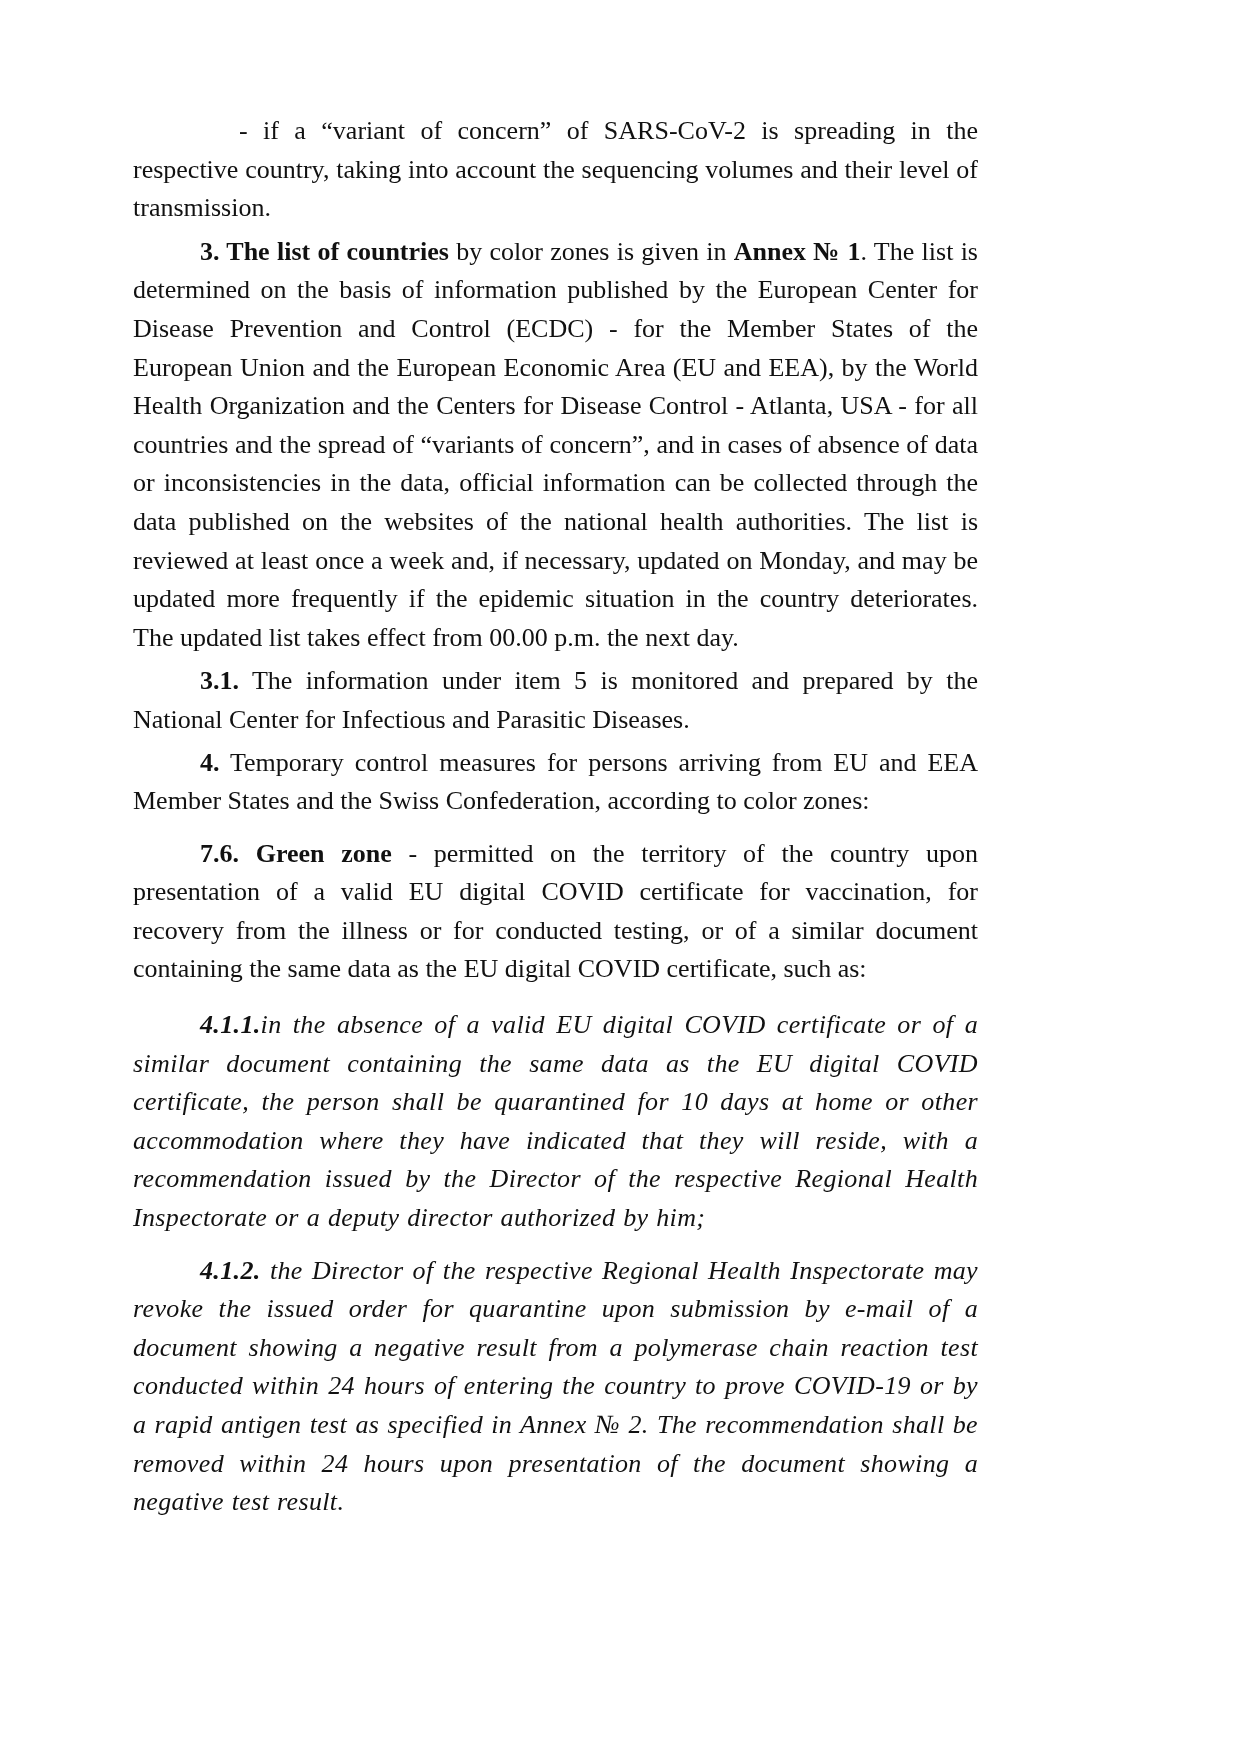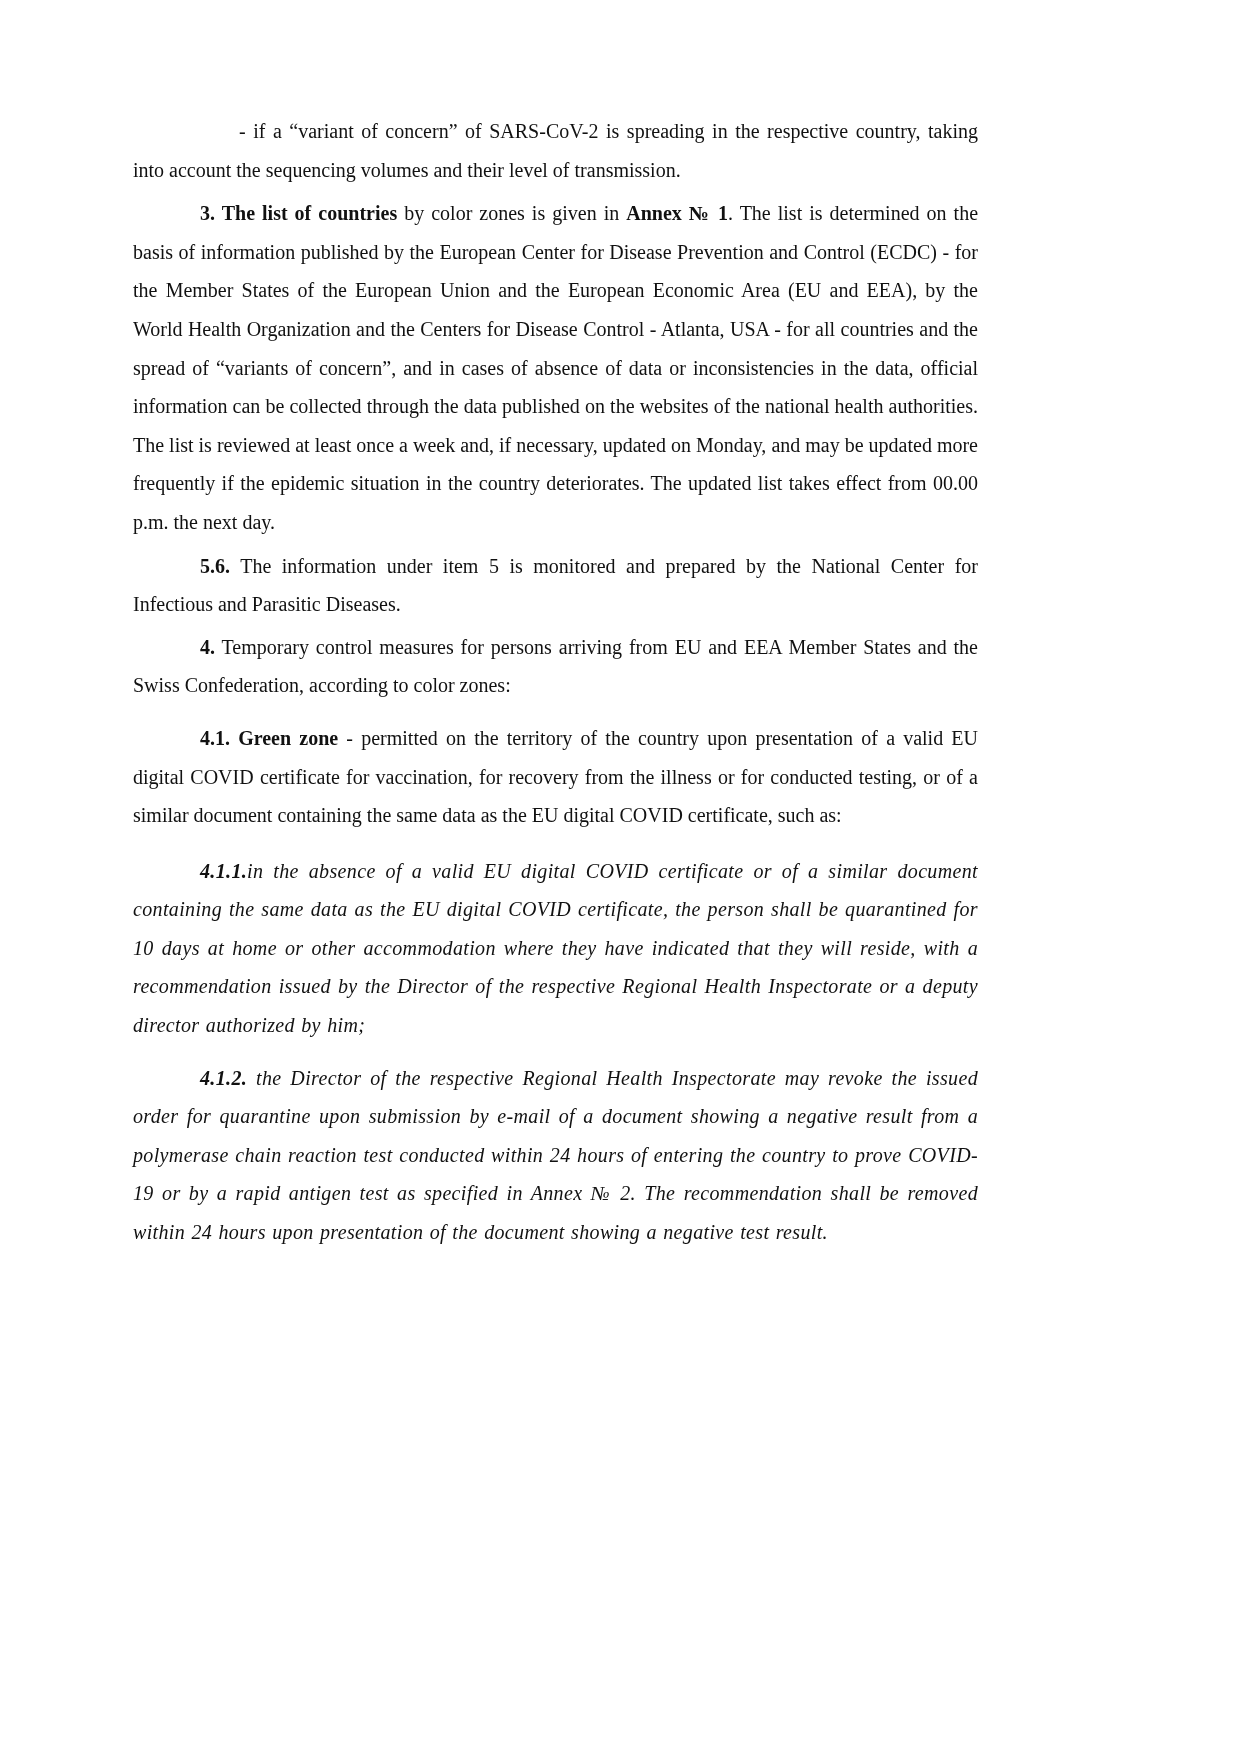--- a/index.html
+++ b/index.html
@@ -16,21 +16,21 @@
       color: #111111;
     }
     .page {
       position: absolute;
       left: 133px;
       top: 112px;
       width: 845px;
     }
     p {
       margin: 0;
-      font-size: 20px;
+      font-size: 26px;
       line-height: 38.6px;
       text-align: justify;
       text-indent: 67px;
     }
     p.first {
       text-indent: 106px;
     }
     .b { font-weight: bold; }
     .gap-s { margin-top: 5px; }
     .gap-m { margin-top: 4px; }
@@ -45,29 +45,29 @@
 
   <p class="first">
     <span>- if a “variant of concern” of SARS-CoV-2 is spreading in the respective country, taking into account the sequencing volumes and their level of transmission.</span>
   </p>
 
   <p class="gap-s">
     <span class="b">3. </span><span class="b">The list of countries</span><span> by color zones is given in </span><span class="b">Annex № 1</span><span>. The list is determined on the basis of information published by the European Center for Disease Prevention and Control (ECDC) - for the Member States of the European Union and the European Economic Area (EU and EEA), by the World Health Organization and the Centers for Disease Control - Atlanta, USA - for all countries and the spread of “variants of concern”, and in cases of absence of data or inconsistencies in the data, official information can be collected through the data published on the websites of the national health authorities. The list is reviewed at least once a week and, if necessary, updated on Monday, and may be updated more frequently if the epidemic situation in the country deteriorates. The updated list takes effect from 00.00 p.m. the next day.</span>
   </p>
 
   <p class="gap-s">
-    <span class="b">5.6.</span><span> The information under item 5 is monitored and prepared by the National Center for Infectious and Parasitic Diseases.</span>
+    <span class="b">3.1.</span><span> The information under item 5 is monitored and prepared by the National Center for Infectious and Parasitic Diseases.</span>
   </p>
 
   <p class="gap-m">
     <span class="b">4.</span><span> Temporary control measures for persons arriving from EU and EEA Member States and the Swiss Confederation, according to color zones:</span>
   </p>
 
   <p class="gap-l">
-    <span class="b">4.1. Green zone</span><span> - permitted on the territory of the country upon presentation of a valid EU digital COVID certificate for vaccination, for recovery from the illness or for conducted testing, or of a similar document containing the same data as the EU digital COVID certificate, such as:</span>
+    <span class="b">7.6. Green zone</span><span> - permitted on the territory of the country upon presentation of a valid EU digital COVID certificate for vaccination, for recovery from the illness or for conducted testing, or of a similar document containing the same data as the EU digital COVID certificate, such as:</span>
   </p>
 
   <p class="gap-xl tracked">
     <span class="b">4.1.1.</span><span>in the absence of a valid EU digital COVID certificate or of a similar document containing the same data as the EU digital COVID certificate, the person shall be quarantined for 10 days at home or other accommodation where they have indicated that they will reside, with a recommendation issued by the Director of the respective Regional Health Inspectorate or a deputy director authorized by him;</span>
   </p>
 
   <p class="gap-l tracked">
     <span class="b">4.1.2.</span><span> the Director of the respective Regional Health Inspectorate may revoke the issued order for quarantine upon submission by e-mail of a document showing a negative result from a polymerase chain reaction test conducted within 24 hours of entering the country to prove COVID-19 or by a rapid antigen test as specified in Annex № 2. The recommendation shall be removed within 24 hours upon presentation of the document showing a negative test result.</span>
   </p>
 

